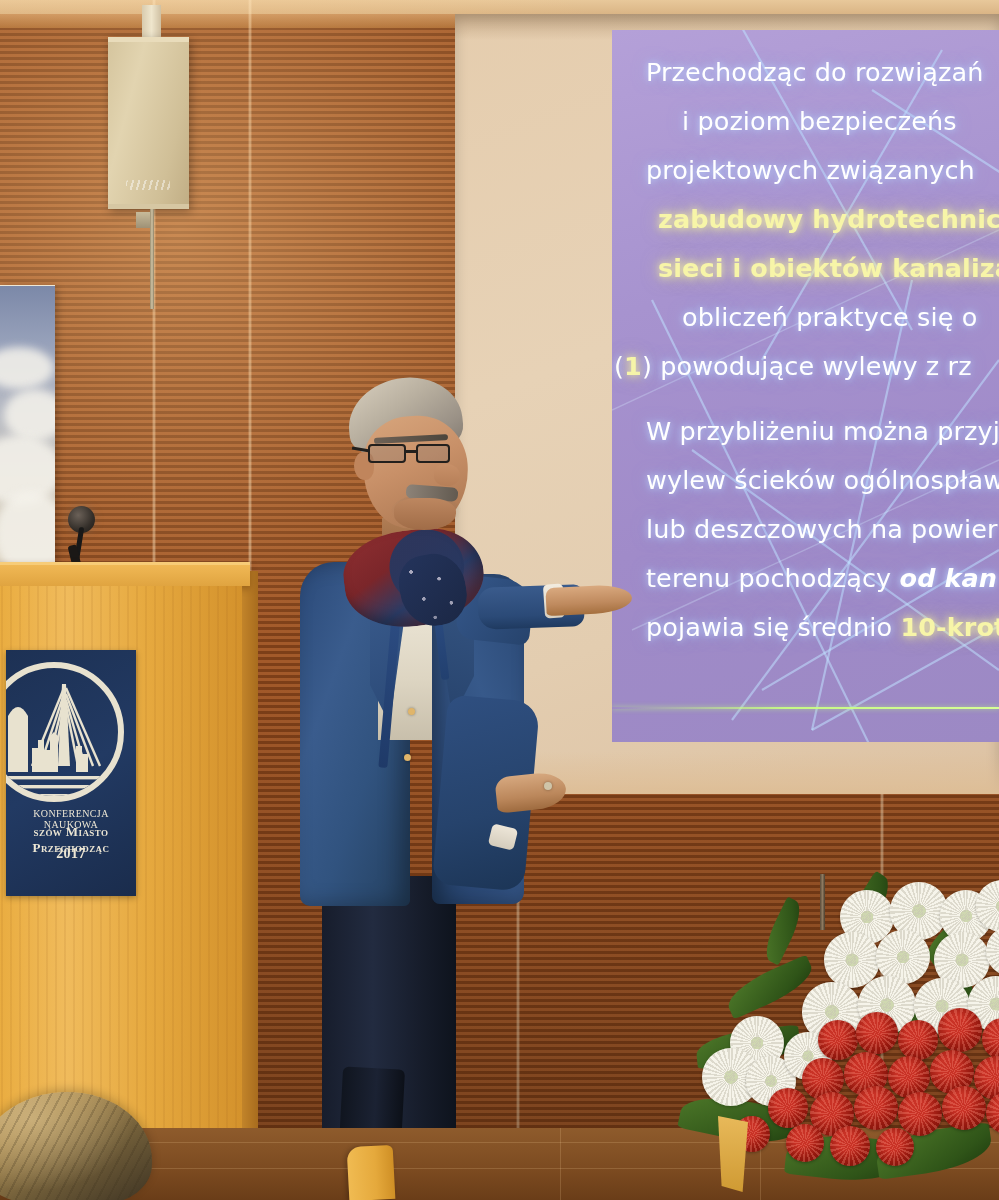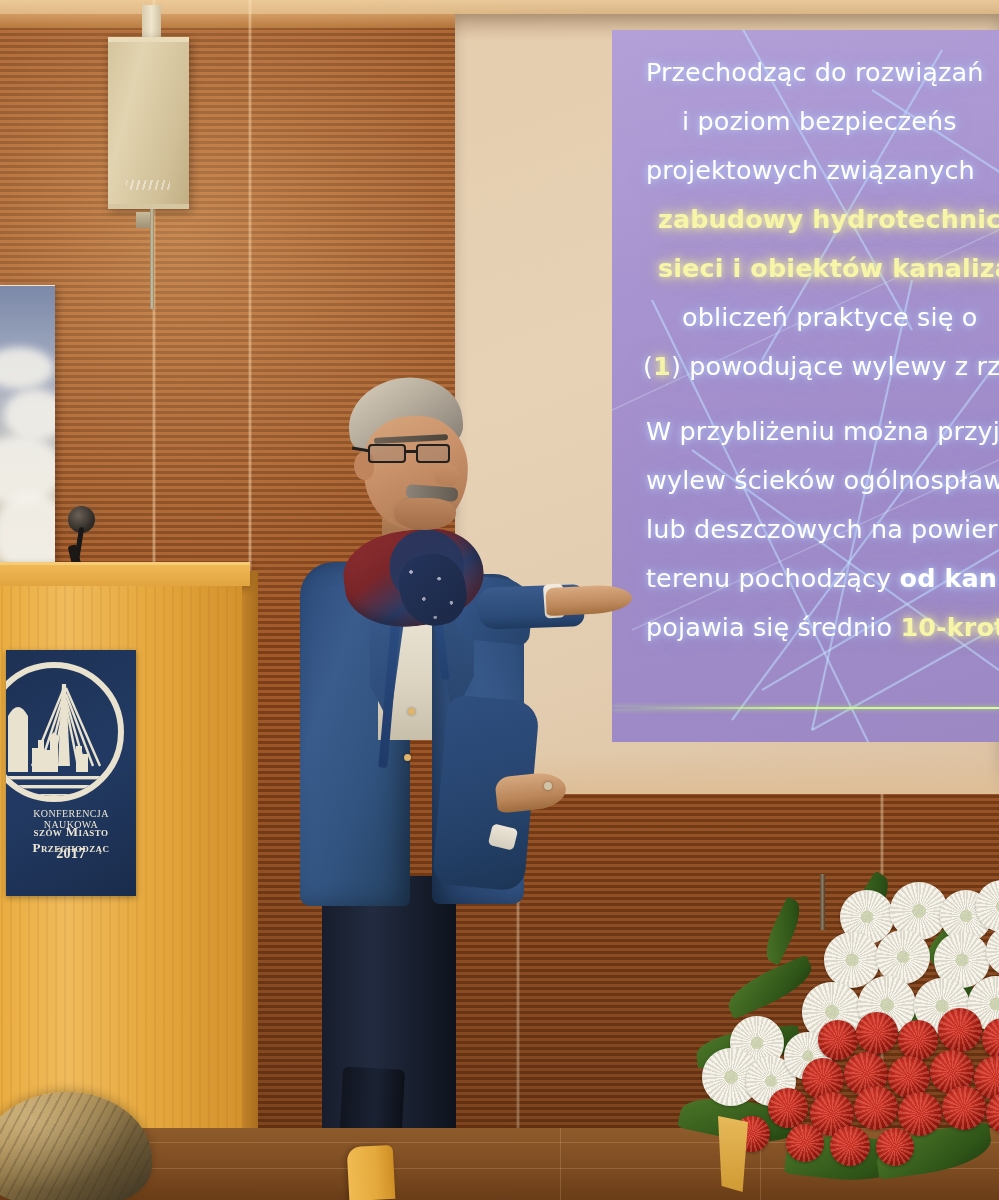--- a/index.html
+++ b/index.html
@@ -77,24 +77,24 @@
     font-size:25.5px;
     line-height:49px;
     letter-spacing:.1px;
     text-shadow:0 0 7px rgba(190,215,255,.95), 0 0 15px rgba(150,190,255,.55);
     white-space:nowrap;
   }
   .sl { display:block; }
   .ind1 { padding-left:34px; }
   .ind2 { padding-left:70px; }
   .ind3 { padding-left:46px; }
-  .ind4 { padding-left:31px; }
+  .ind4 { padding-left:2px; }
   .hl { color:#f7f5a8; font-weight:bold;
         text-shadow:0 0 8px rgba(255,255,160,.95),0 0 18px rgba(230,230,110,.55); }
-  .bd { font-weight:bold; }
+  .bd { font-weight:bold;font-style:italic; }
   .para { margin-top:16px; }
 
   
   .spk-bracket {
     position:absolute; left:142px; top:5px; width:19px; height:32px;
     background:linear-gradient(to right,#d8cbae,#efe6cd,#cfc0a2);
   }
   .spk-box {
     position:absolute; left:108px; top:37px; width:81px; height:172px;
     background:linear-gradient(105deg,#d5c59e 0%,#e2d4b0 30%,#d0bf97 75%,#c1ae85 100%);

